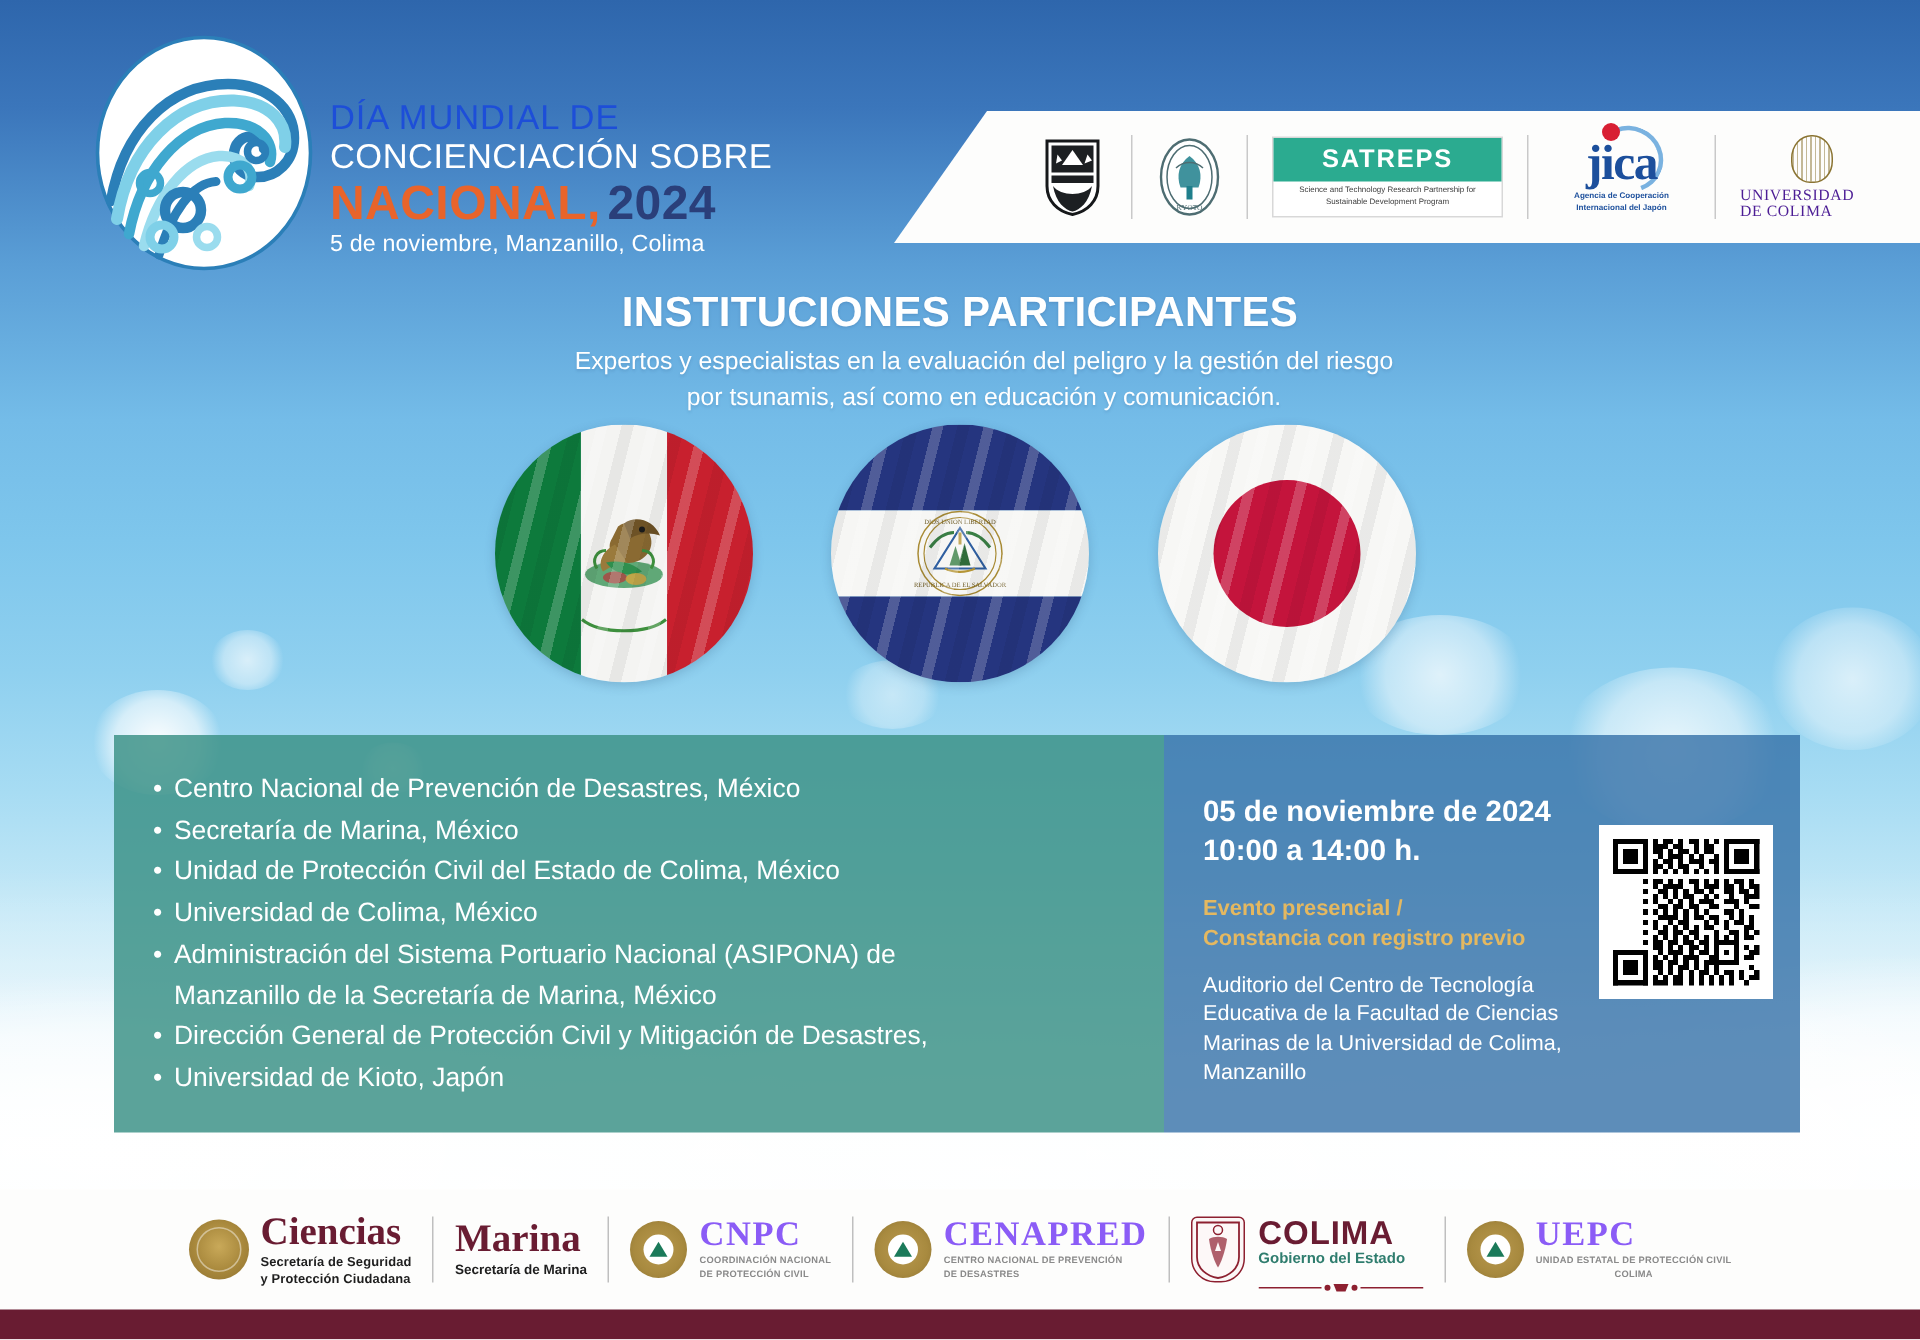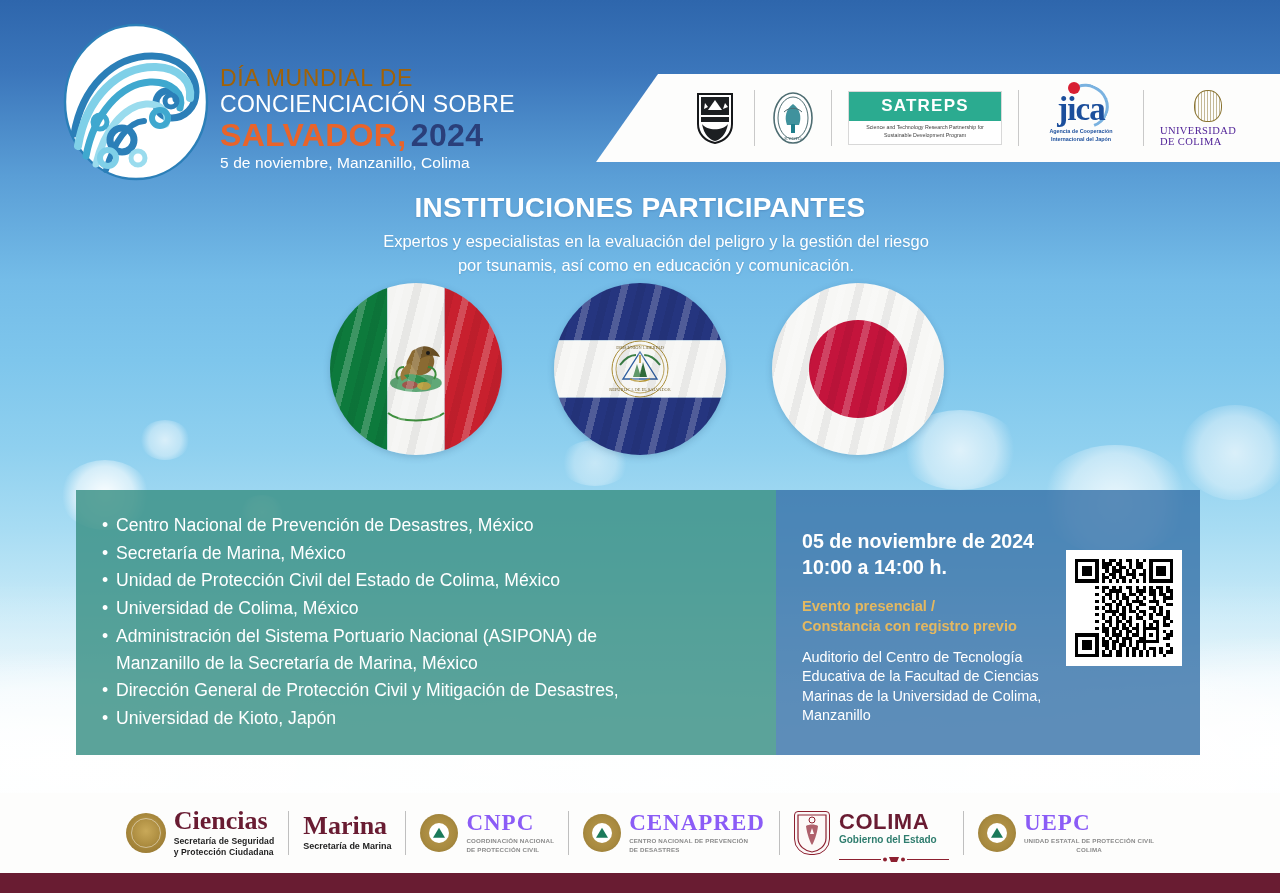--- a/index.html
+++ b/index.html
@@ -115,21 +115,21 @@
       repeating-linear-gradient(90deg, rgba(138,116,50,.5) 0 1px, transparent 1px 3px);
   }
   .ucol-t1{font-family:"Liberation Serif",serif;font-size:10.5px;letter-spacing:.4px;}
   .ucol-t2{font-family:"Liberation Serif",serif;font-size:10.5px;letter-spacing:.4px;}
 
   
   .brand{position:absolute;left:60px;top:22px;display:flex;align-items:flex-start;}
   .wave-mark{width:152px;height:160px;flex:0 0 152px;}
   .brand-text{margin-left:8px;padding-top:44px;}
   .bt-l1{
-    font-size:23px;letter-spacing:.6px;color:#a16207;font-weight:500;line-height:1.12;
+    font-size:23px;letter-spacing:.6px;color:#1d4ed8;font-weight:500;line-height:1.12;
   }
   .bt-l2{
     font-size:23px;letter-spacing:.3px;color:#ffffff;font-weight:500;line-height:1.12;
   }
   .bt-l3{line-height:1.05;margin-top:1px;}
   .bt-ts{font-size:32px;font-weight:bold;color:#e8642b;letter-spacing:.3px;}
   .bt-yr{font-size:32px;font-weight:bold;color:#2a3f7a;letter-spacing:.3px;}
   .bt-l4{font-size:15.5px;color:#ffffff;margin-top:2px;letter-spacing:.1px;}
 
   
@@ -278,21 +278,21 @@
           <circle cx="48" cy="136" r="8" stroke="#7fd0e8" stroke-width="6" fill="none"></circle>
           <circle cx="40" cy="100" r="7" stroke="#3fa8cf" stroke-width="5" fill="none"></circle>
           <circle cx="78" cy="136" r="7" stroke="#9adcee" stroke-width="5" fill="none"></circle>
         </g>
       </svg>
     </div>
     <div class="brand-text">
       <div class="bt-l1">DÍA MUNDIAL DE</div>
       <div class="bt-l2">CONCIENCIACIÓN SOBRE</div>
       <div class="bt-l3">
-        <span class="bt-ts">SALVADOR,</span>
+        <span class="bt-ts">NACIONAL,</span>
         <span class="bt-yr">2024</span>
       </div>
       <div class="bt-l4">5 de noviembre, Manzanillo, Colima</div>
     </div>
   </div>
 
   <div class="banner">
     <div class="banner-inner">
 
       <div class="logo-cell">

